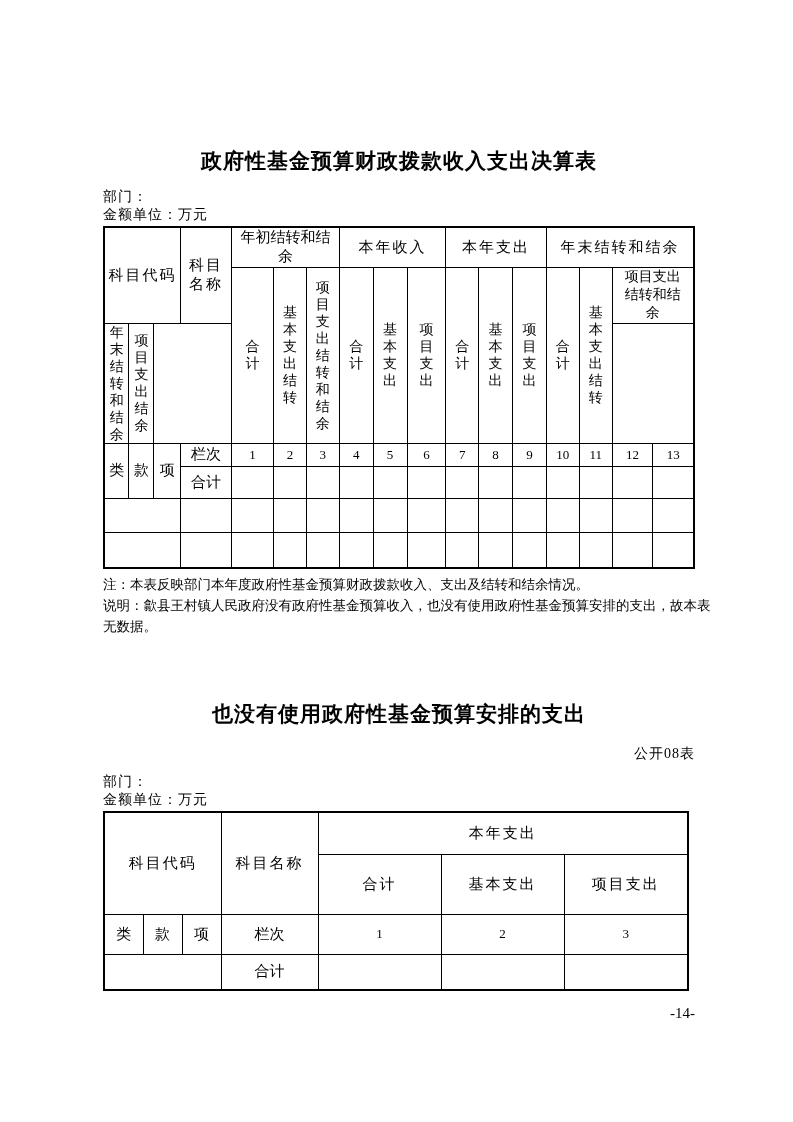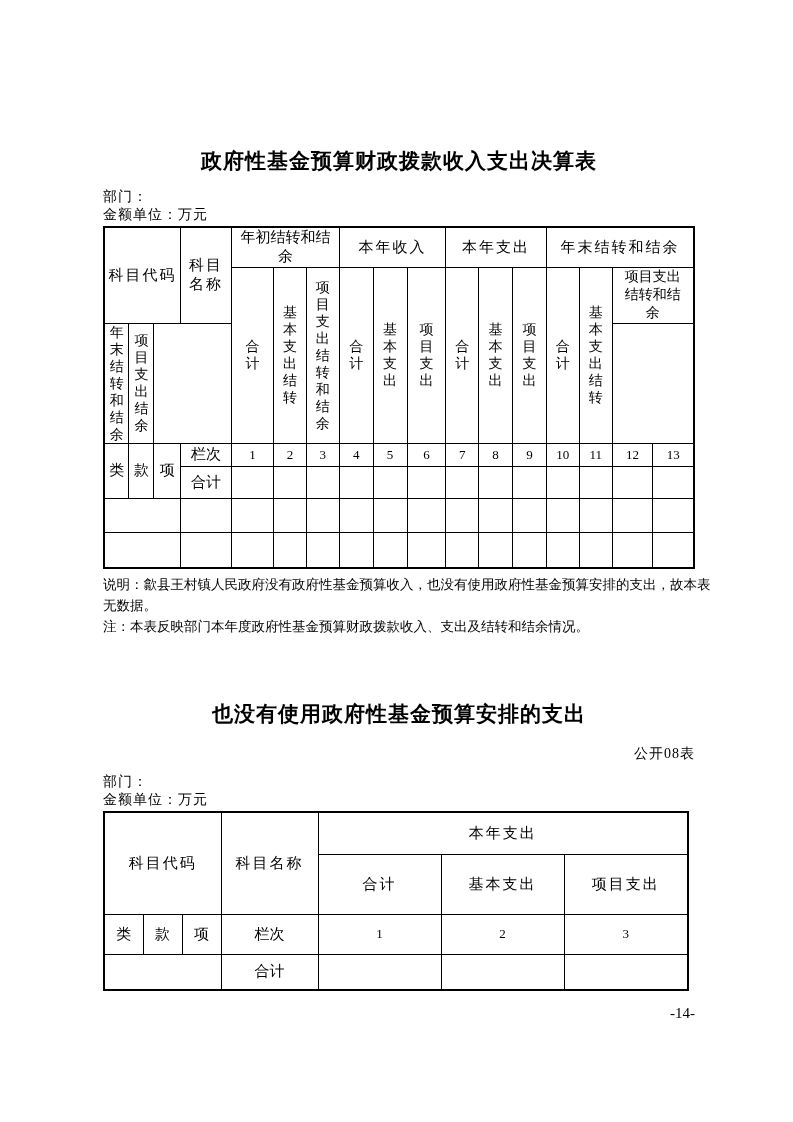--- a/index.html
+++ b/index.html
@@ -250,22 +250,22 @@
       <td></td>
           <td></td>
       <td></td>
           <td></td>
       <td></td>
     </tr>
   </tbody>
     </table>
 
   <div class="notes">
+    <div>注：本表反映部门本年度政府性基金预算财政拨款收入、支出及结转和结余情况。</div>
     <div>说明：歙县王村镇人民政府没有政府性基金预算收入，也没有使用政府性基金预算安排的支出，故本表无数据。</div>
-    <div>注：本表反映部门本年度政府性基金预算财政拨款收入、支出及结转和结余情况。</div>
   </div>
 
   <div class="doc-title title-2">也没有使用政府性基金预算安排的支出</div>
 
   <div class="form-no form-no-2">公开08表</div>
 
   <div class="meta-row meta-row-2">
     <span>部门：</span>
     <span>金额单位：万元</span>
   </div>

